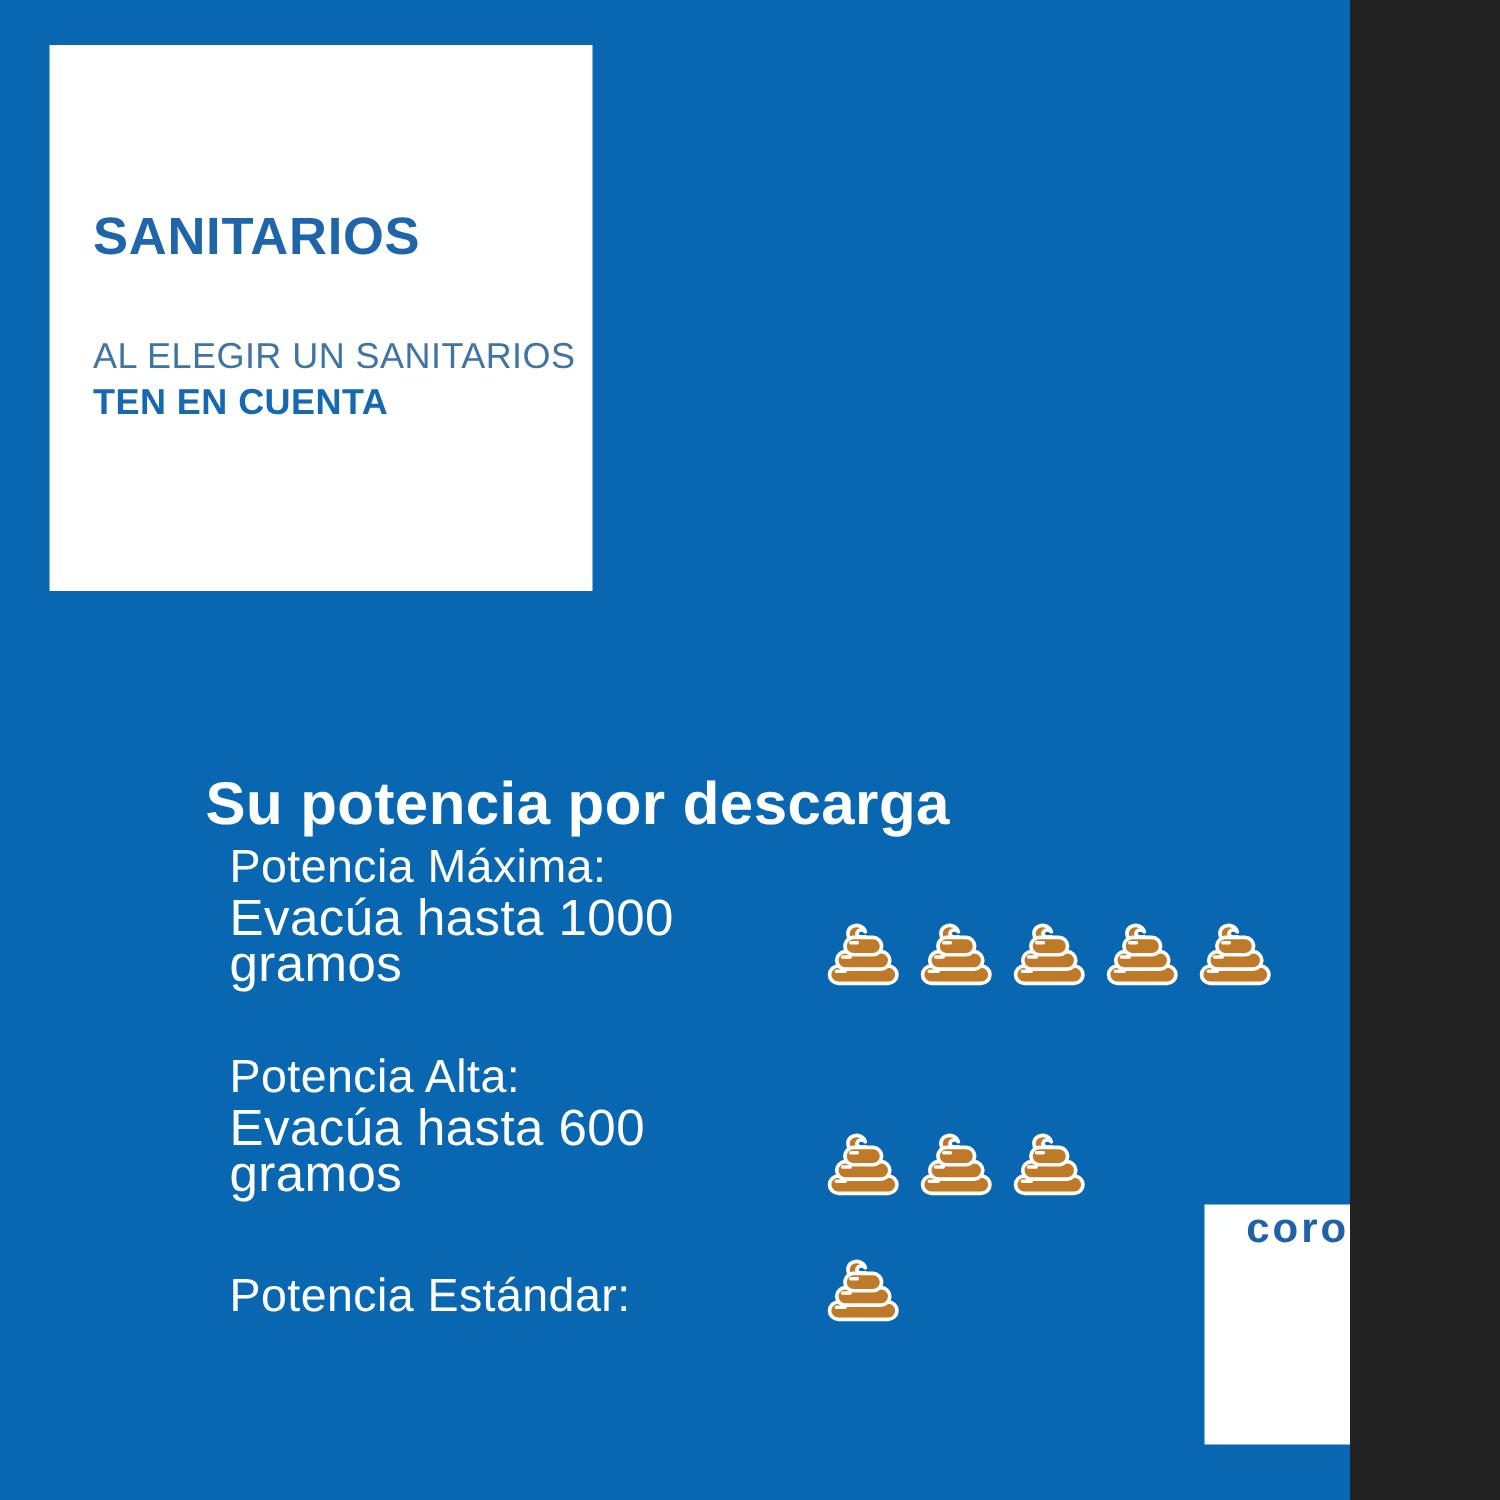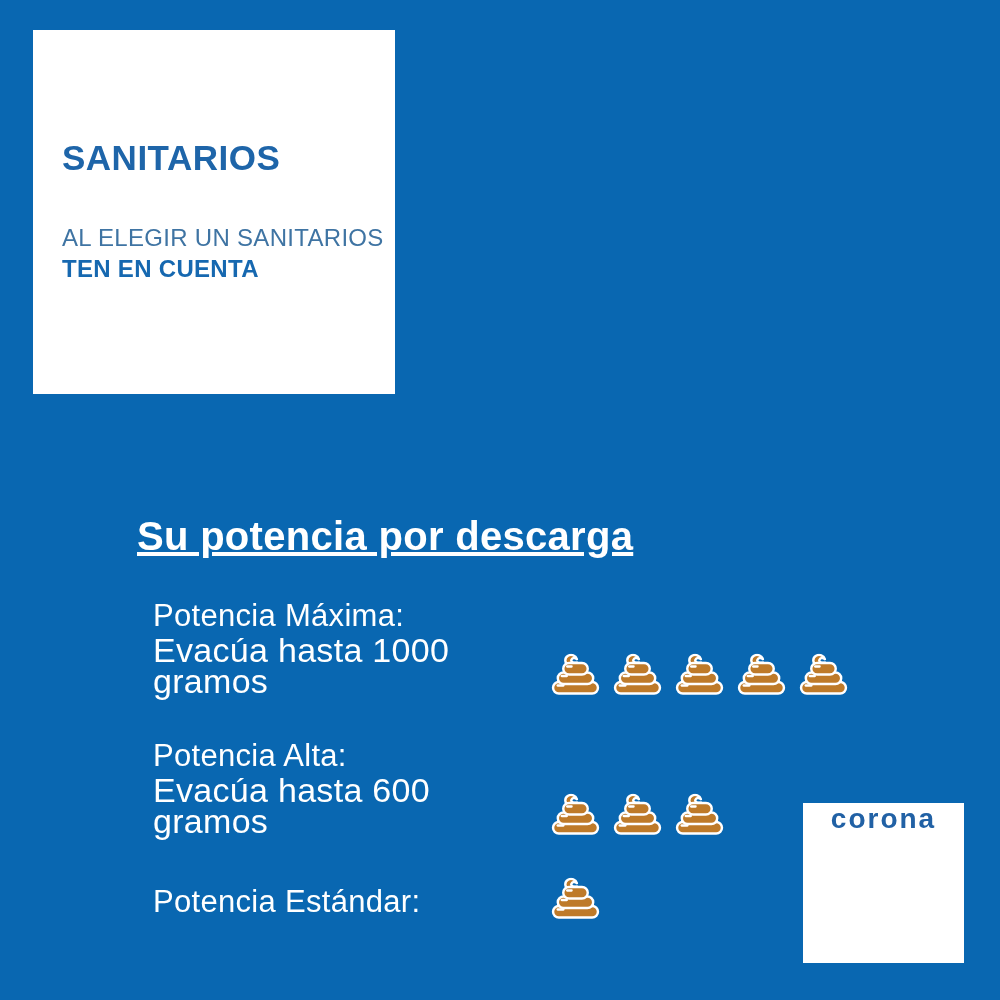--- a/index.html
+++ b/index.html
@@ -13,21 +13,21 @@
     --poop-outline: #FFFFFF;
     --logo-text: #2161A5;
   }
   * { margin: 0; padding: 0; box-sizing: border-box; }
   body {
     font-family: "Liberation Sans", sans-serif;
     background: #222;
   }
   .canvas {
     position: relative;
-    width: 1000px;
+    width: 900px;
     height: 1000px;
     background: var(--bg);
     overflow: hidden;
   }
 
   
   .intro-card {
     position: absolute;
     left: 33px;
     top: 30px;
@@ -63,22 +63,20 @@
     position: absolute;
     left: 137px;
     top: 514px;
     width: 760px;
   }
   .section-heading {
     font-size: 40px;
     font-weight: bold;
     color: var(--white);
     letter-spacing: 0.3px;
-    margin-bottom: 38px;
-    text-decoration: underline;
   }
   .potencia-row {
     display: flex;
     align-items: flex-end;
     margin-bottom: 40px;
     margin-left: 16px;
   }
   .row-text {
     width: 398px;
     flex: 0 0 398px;

